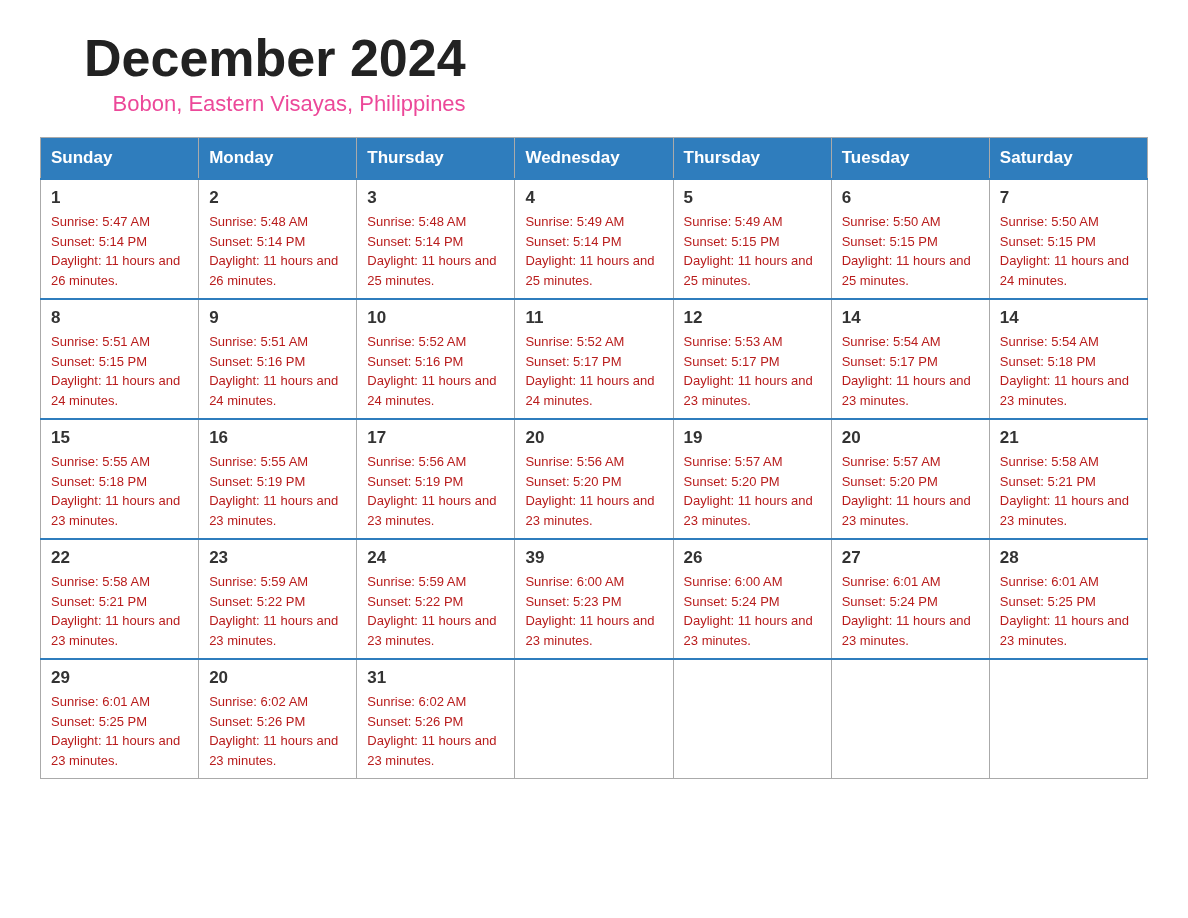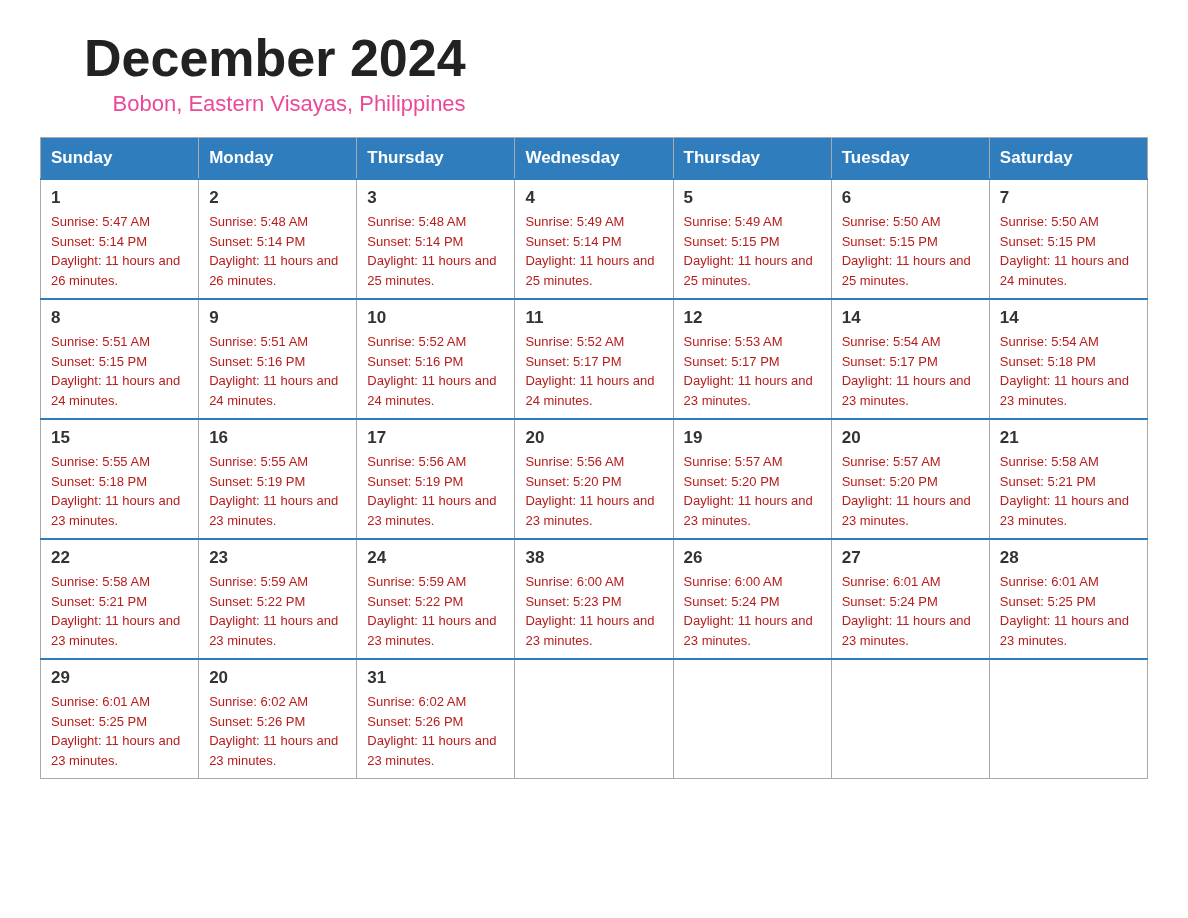--- a/index.html
+++ b/index.html
@@ -204,21 +204,21 @@
         </td>
         <td>
           <div class="cell-day">23</div>
           <div class="cell-info">Sunrise: 5:59 AM<br>Sunset: 5:22 PM<br>Daylight: 11 hours and 23 minutes.</div>
         </td>
         <td>
           <div class="cell-day">24</div>
           <div class="cell-info">Sunrise: 5:59 AM<br>Sunset: 5:22 PM<br>Daylight: 11 hours and 23 minutes.</div>
         </td>
         <td>
-          <div class="cell-day">38</div>
+          <div class="cell-day">39</div>
           <div class="cell-info">Sunrise: 6:00 AM<br>Sunset: 5:23 PM<br>Daylight: 11 hours and 23 minutes.</div>
         </td>
         <td>
           <div class="cell-day">26</div>
           <div class="cell-info">Sunrise: 6:00 AM<br>Sunset: 5:24 PM<br>Daylight: 11 hours and 23 minutes.</div>
         </td>
         <td>
           <div class="cell-day">27</div>
           <div class="cell-info">Sunrise: 6:01 AM<br>Sunset: 5:24 PM<br>Daylight: 11 hours and 23 minutes.</div>
         </td>

